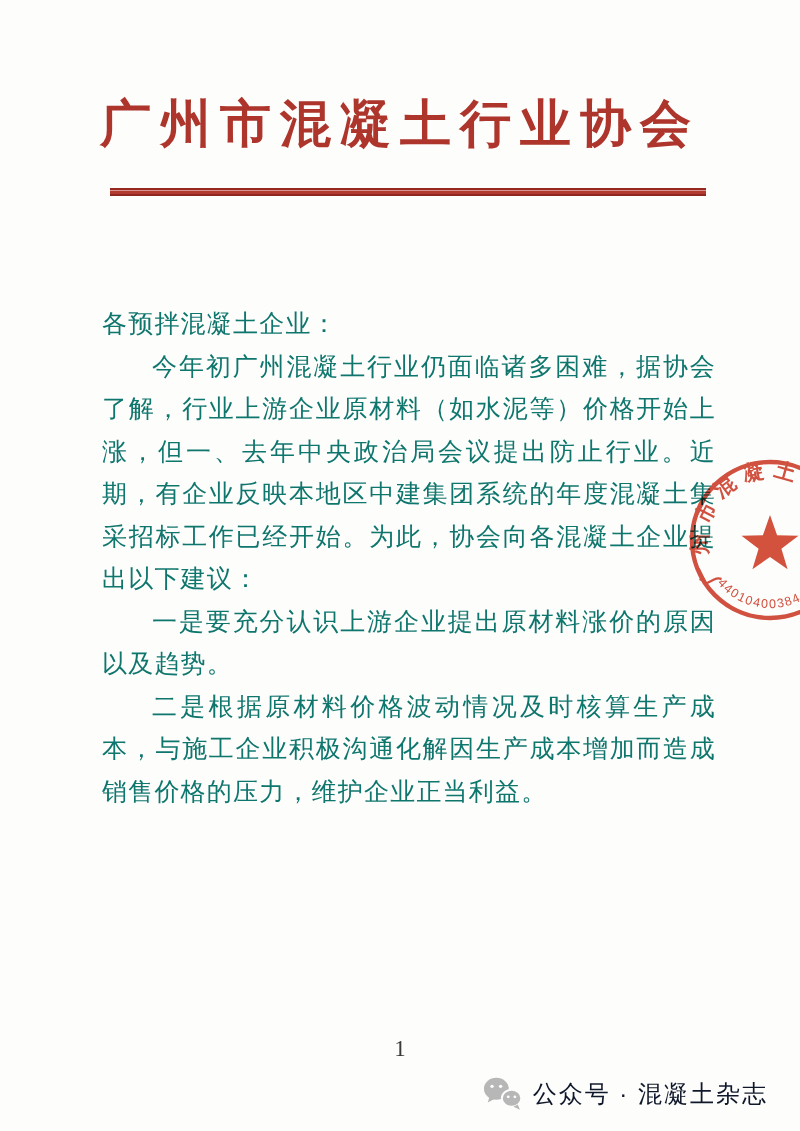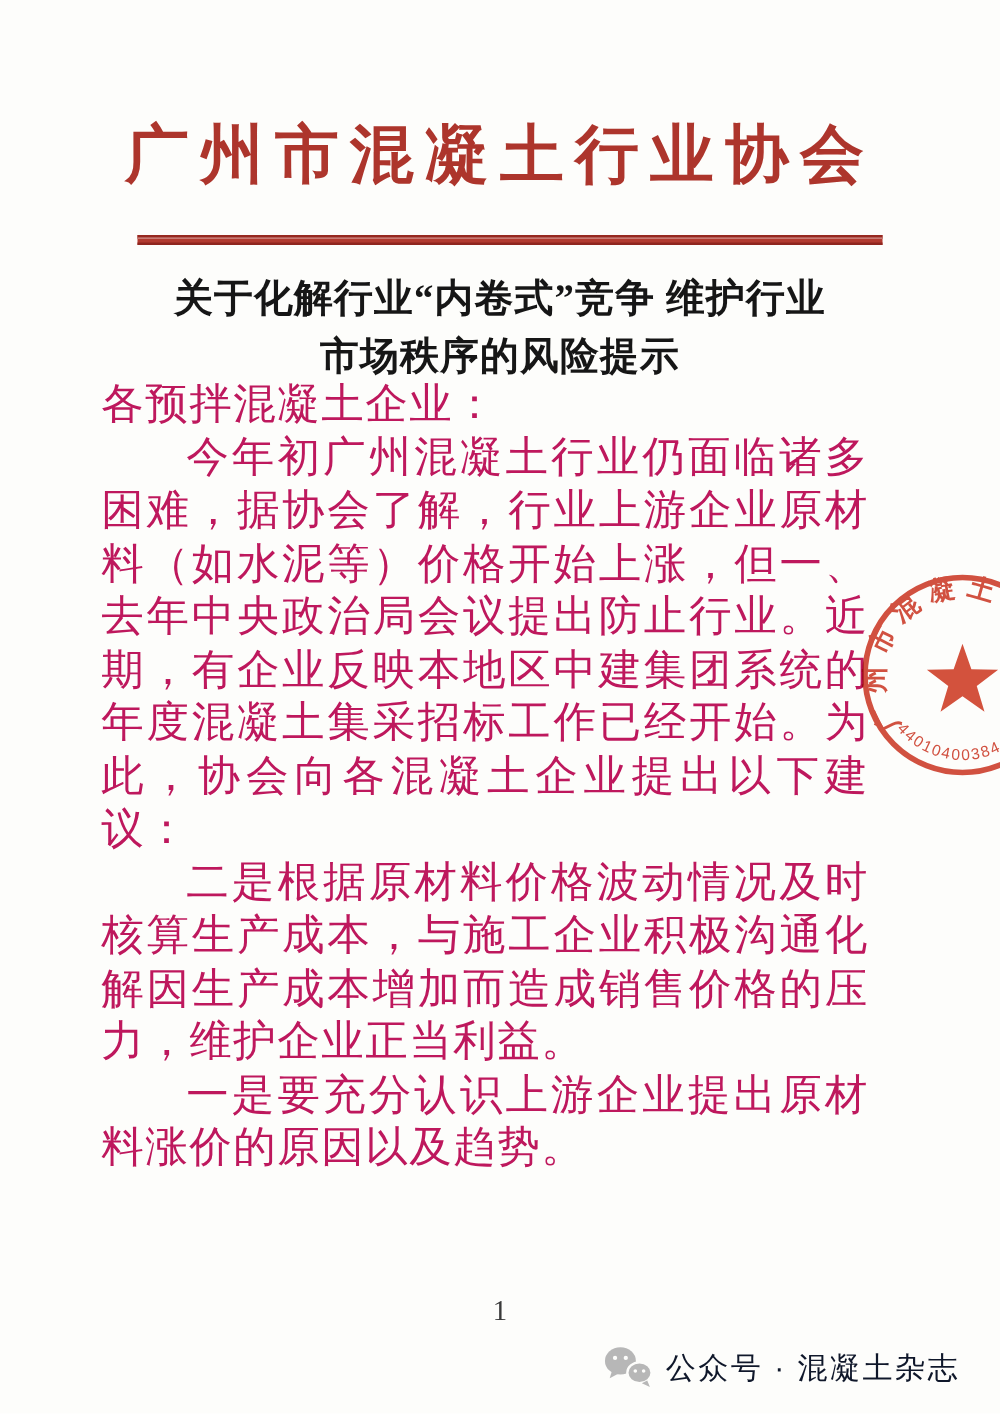--- a/index.html
+++ b/index.html
@@ -33,23 +33,23 @@
   .doc-title{
     position:absolute;top:216px;left:60px;right:60px;
     margin:0;
     text-align:center;
     font-size:31px;line-height:46px;
     font-weight:bold;color:#161616;
     letter-spacing:1px;
   }
   
   .doc-body{
-    position:absolute;top:303px;left:81px;width:614px;
-    font-size:34px;line-height:42.5px;
-    color:#be185d;
+    position:absolute;top:303px;left:102px;width:614px;
+    font-size:25px;line-height:42.5px;
+    color:#0f766e;
     text-align:justify;
     letter-spacing:1.2px;
   }
   .doc-body p{margin:0;padding:0;}
   .doc-body p.indent{text-indent:2em;}
   
   .seal{
     position:absolute;left:658px;top:428px;
     mix-blend-mode:multiply;
     opacity:.92;
@@ -74,30 +74,26 @@
 </style>
 </head>
 <body>
 
 <div class="page">
 
   <div class="org-header">广州市混凝土行业协会</div>
 
   <div class="red-rule"></div>
 
-  <h1 class="doc-title">
-    <span>关于化解行业“内卷式”竞争 维护行业</span><br>
-    <span>市场秩序的风险提示</span>
-  </h1>
 
   <div class="doc-body">
     <p>各预拌混凝土企业：</p>
     <p class="indent">今年初广州混凝土行业仍面临诸多困难，据协会了解，行业上游企业原材料（如水泥等）价格开始上涨，但一、去年中央政治局会议提出防止行业。近期，有企业反映本地区中建集团系统的年度混凝土集采招标工作已经开始。为此，协会向各混凝土企业提出以下建议：</p>
+    <p class="indent">一是要充分认识上游企业提出原材料涨价的原因以及趋势。</p>
     <p class="indent">二是根据原材料价格波动情况及时核算生产成本，与施工企业积极沟通化解因生产成本增加而造成销售价格的压力，维护企业正当利益。</p>
-    <p class="indent">一是要充分认识上游企业提出原材料涨价的原因以及趋势。</p>
   </div>
 
   <svg class="seal" width="224" height="224" viewBox="-112 -112 224 224" aria-hidden="true">
     <circle r="78" fill="none" stroke="#cf4230" stroke-width="4.5"></circle>
     <polygon fill="#d2432d" transform="translate(0,5)" points="0,-30 7.1,-9.7 28.5,-9.3 11.4,3.7 17.6,24.3 0,12 -17.6,24.3 -11.4,3.7 -28.5,-9.3 -7.1,-9.7"></polygon>
     <defs>
       <path id="sealTopArc" d="M -46,43 A 63,63 0 1 1 46,43" fill="none"></path>
       <path id="sealBottomArc" d="M -55,40 A 68,68 0 0 0 55,40" fill="none"></path>
     </defs>
     <text font-size="21" font-weight="bold" fill="#cf4230" letter-spacing="8" font-family="Liberation Serif, DejaVu Serif, serif">

